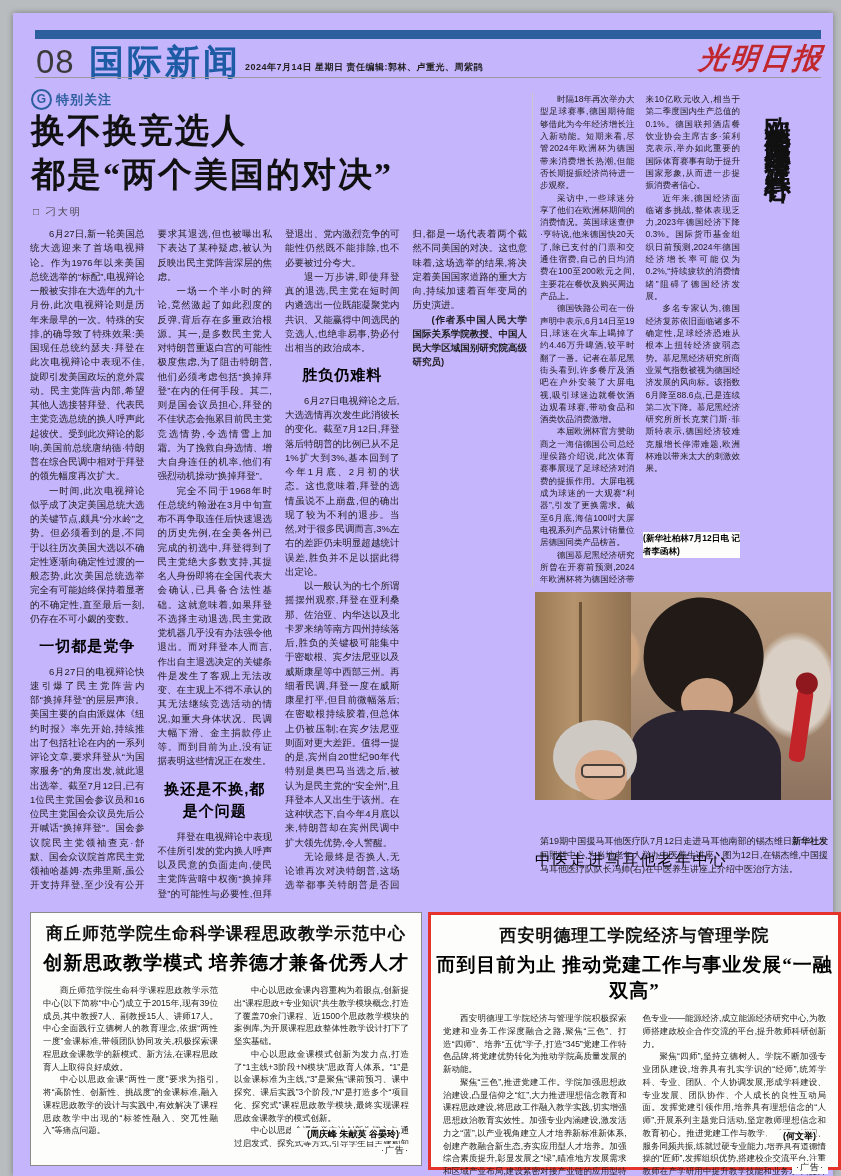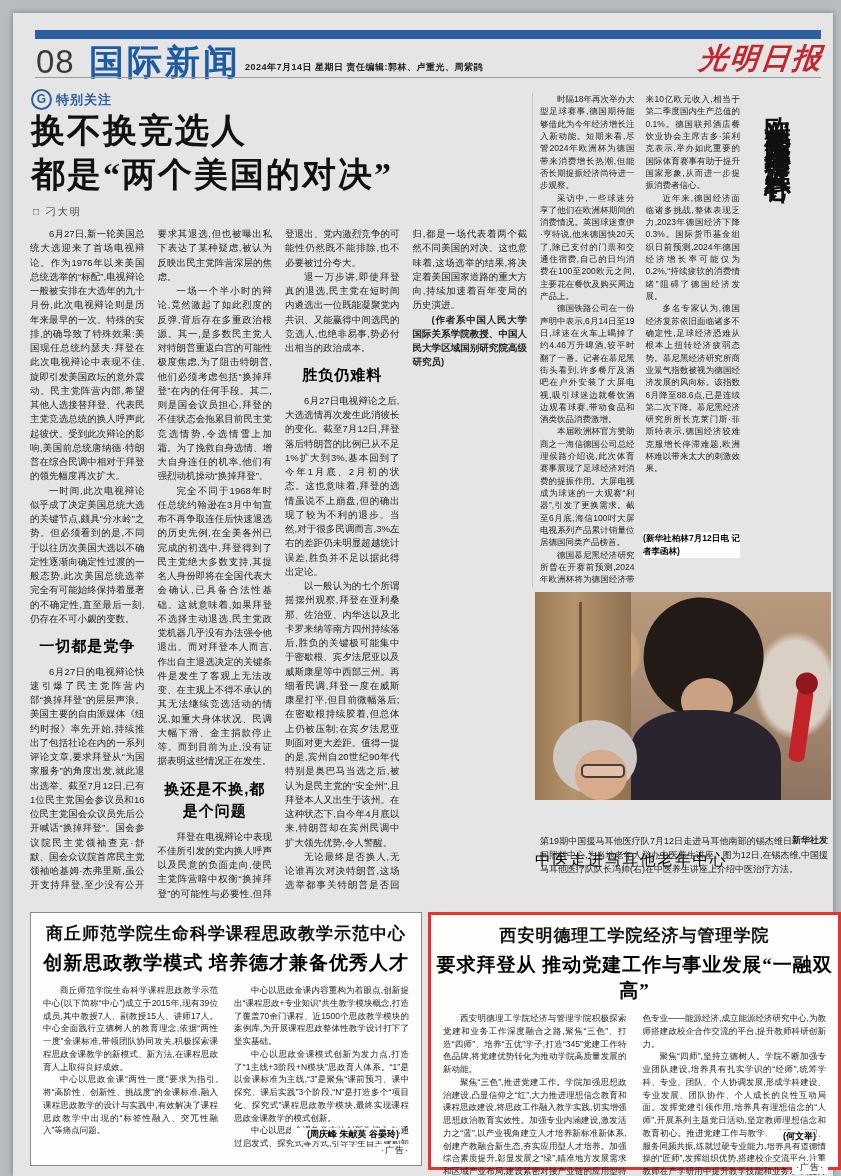--- a/index.html
+++ b/index.html
@@ -4,21 +4,21 @@
 <style>
   html,body{margin:0;padding:0;}
   body{
     width:841px;height:1176px;position:relative;overflow:hidden;
     background:#b9bcbf;
     font-family:"Liberation Sans", sans-serif;
     -webkit-font-smoothing:antialiased;
   }
   .page{
     position:absolute;left:13px;top:13px;width:820px;height:1163px;
-    background:#e5e5e5;box-shadow:0 0 6px rgba(0,0,0,.35);
+    background:#c4b5fd;box-shadow:0 0 6px rgba(0,0,0,.35);
   }
   
   .topbar{position:absolute;left:22px;top:17px;right:12px;height:9px;background:#2d5f9e;}
   .pagenum{position:absolute;left:23px;top:30px;font-size:33px;color:#3a3a3a;letter-spacing:1px;}
   .section{position:absolute;left:76px;top:26px;font-size:35px;font-weight:bold;color:#1d5ba5;letter-spacing:3px;font-family:Liberation Serif, serif;}
   .dateline{position:absolute;left:232px;top:48px;font-size:9px;font-weight:bold;color:#222;letter-spacing:.5px;}
   .masthead{
     position:absolute;right:10px;top:26px;font-size:29px;font-weight:bold;color:#c0282d;
     font-family:"DejaVu Serif",serif;font-style:italic;transform:skewX(-6deg);letter-spacing:2px;
   }
@@ -81,21 +81,21 @@
   .photo .hair{position:absolute;left:108px;top:6px;width:120px;height:120px;border-radius:50% 50% 46% 54%;background:#221a16;transform:rotate(18deg);}
   .photo .face{position:absolute;left:146px;top:86px;width:52px;height:46px;border-radius:50%;background:#caa183;}
   .photo .shirt{position:absolute;left:96px;top:118px;width:150px;height:95px;background:#2a2430;border-radius:40% 50% 0 0;}
   .photo .elder-hair{position:absolute;left:18px;top:128px;width:84px;height:74px;border-radius:50%;background:#cfc9c3;}
   .photo .elder-face{position:absolute;left:40px;top:158px;width:52px;height:50px;border-radius:48%;background:#d8ab8c;}
   .photo .glasses{position:absolute;left:46px;top:172px;width:40px;height:10px;border:2px solid #463e38;border-radius:5px;background:rgba(255,255,255,.25);}
   .photo .mic{position:absolute;right:22px;top:96px;width:16px;height:74px;background:#c2242a;border-radius:6px;transform:rotate(8deg);}
   .photo .mic:after{content:"";position:absolute;left:-3px;top:-16px;width:22px;height:22px;border-radius:50%;background:#8e181d;}
   .caption-title{position:absolute;left:522px;top:837px;width:296px;text-align:left;font-size:15.5px;font-weight:normal;letter-spacing:2px;color:#000;}
   .caption-text{position:absolute;left:527px;top:822px;width:288px;font-size:9px;line-height:1.55;text-align:justify;color:#222;}
-  .caption-text .credit{float:right;font-weight:bold;font-family:Liberation Mono, monospace;}
+  .caption-text .credit{float:right;font-weight:bold;}
 
   
   .adbox{position:absolute;top:899px;height:252px;background:#fdfdfc;}
   .adbox-left{left:17px;width:390px;border:1px solid #8a8a8a;}
   .adbox-right{left:415px;width:407px;border:3px solid #e4342c;}
   .ad-kicker{margin-top:9px;text-align:center;font-size:17px;font-weight:bold;color:#111;letter-spacing:1px;}
   .ad-headline{margin-top:5px;text-align:center;font-size:19px;font-weight:bold;color:#000;font-family:"Liberation Serif",serif;letter-spacing:1px;}
   .box-body{
     margin:8px 12px 0 12px;height:178px;columns:2;column-gap:16px;column-fill:auto;overflow:hidden;
     font-size:8.5px;line-height:1.5;text-align:justify;color:#1c1c1c;
@@ -179,21 +179,21 @@
         <p class="t-p">中心以思政金课内容重构为着眼点,创新提出“课程思政+专业知识”共生教学模块概念,打造了覆盖70余门课程、近1500个思政教学模块的案例库,为开展课程思政整体性教学设计打下了坚实基础。</p>
         <p class="t-p">中心以思政金课模式创新为发力点,打造了“1主线+3阶段+N模块”思政育人体系。“1”是以金课标准为主线,“3”是聚焦“课前预习、课中探究、课后实践”3个阶段,“N”是打造多个“项目化、探究式”课程思政教学模块,最终实现课程思政金课教学的模式创新。</p>
         <p class="t-p">中心以思政金课教学方法创新为切入点,通过启发式、探究式等方式,引导学生自主建构知识体系,独立思考问题、协作探讨解决方案,实现课程思政金课标准的高阶性和创新性。进一步采用“项目化、探究式”课程思政教学新范式,提升课程思政金课教学的挑战度。</p>
       </div>
     <div class="ad-sign">(周庆峰  朱献英  谷晏玲)</div>
     <div class="ad-marker">·广告·</div>
   </div>
 
   <div class="adbox adbox-right">
     <div class="ad-kicker">西安明德理工学院经济与管理学院</div>
-    <div class="ad-headline">要求拜登从  推动党建工作与事业发展“一融双高”</div>
+    <div class="ad-headline">而到目前为止  推动党建工作与事业发展“一融双高”</div>
     <div class="box-body">
         <p class="t-p">西安明德理工学院经济与管理学院积极探索党建和业务工作深度融合之路,聚焦“三色”、打造“四师”、培养“五优”学子,打造“345”党建工作特色品牌,将党建优势转化为推动学院高质量发展的新动能。</p>
         <p class="t-p">聚焦“三色”,推进党建工作。学院加强思想政治建设,凸显信仰之“红”,大力推进理想信念教育和课程思政建设,将思政工作融入教学实践,切实增强思想政治教育实效性。加强专业内涵建设,激发活力之“蓝”,以产业视角建立人才培养新标准新体系,创建产教融合新生态,夯实应用型人才培养。加强综合素质提升,彰显发展之“绿”,瞄准地方发展需求和区域产业布局,建设紧密对接产业链的应用型特色专业——能源经济,成立能源经济研究中心,为教师搭建政校企合作交流的平台,提升教师科研创新力。</p>
         <p class="t-p">聚焦“四师”,坚持立德树人。学院不断加强专业团队建设,培养具有扎实学识的“经师”,统筹学科、专业、团队、个人协调发展,形成学科建设、专业发展、团队协作、个人成长的良性互动局面。发挥党建引领作用,培养具有理想信念的“人师”,开展系列主题党日活动,坚定教师理想信念和教育初心。推进党建工作与教学、科研、管理、服务同频共振,练就过硬专业能力,培养具有道德情操的“匠师”,发挥组织优势,搭建校企交流平台,注重教师在产学研用中提升教学技能和业务水平,提升思政引领作用,培养具有仁爱之心的“导师”,推进师德师风建设,弘扬教育家精神,引领教师做“经师、人师、匠师、导师”相统一的“大先生”。</p>
       </div>
     <div class="ad-sign">(何文举)</div>
     <div class="ad-marker">·广告·</div>
   </div>
 
 </div>

